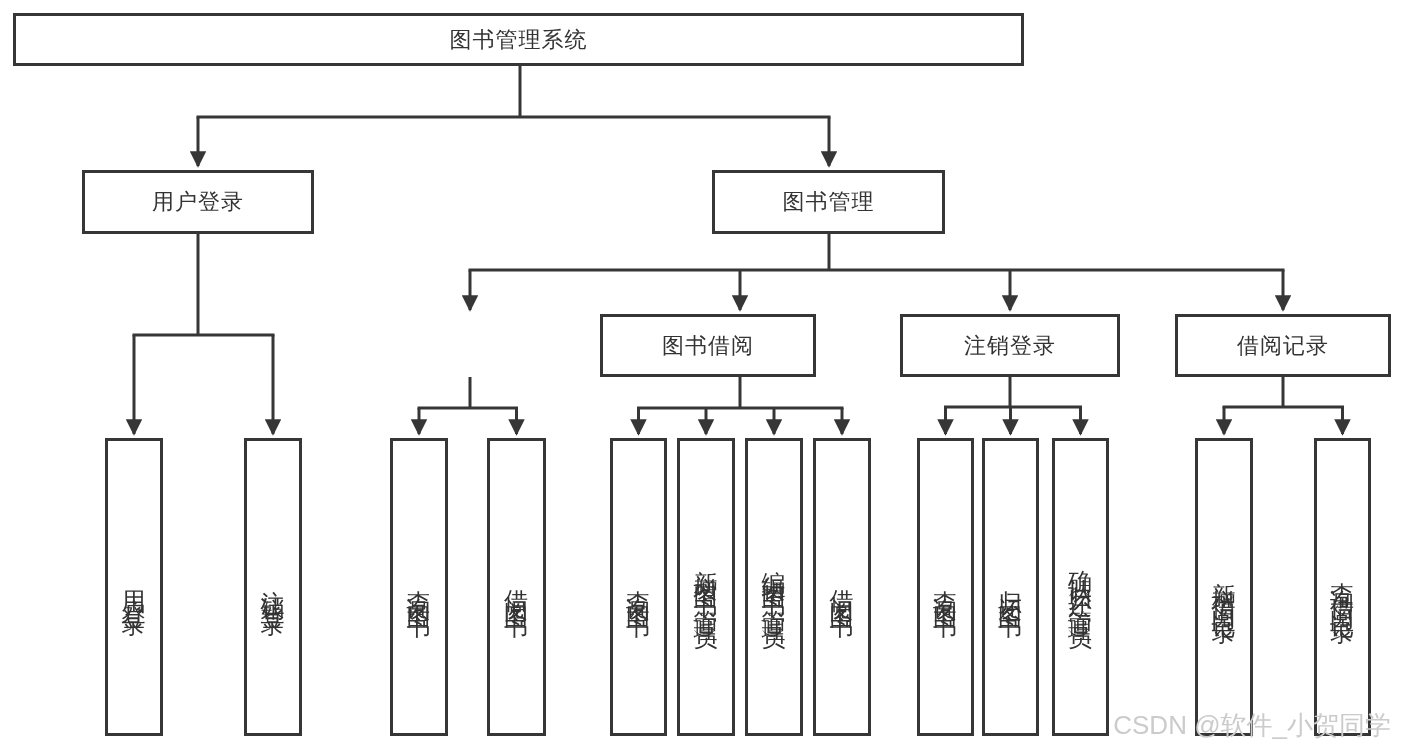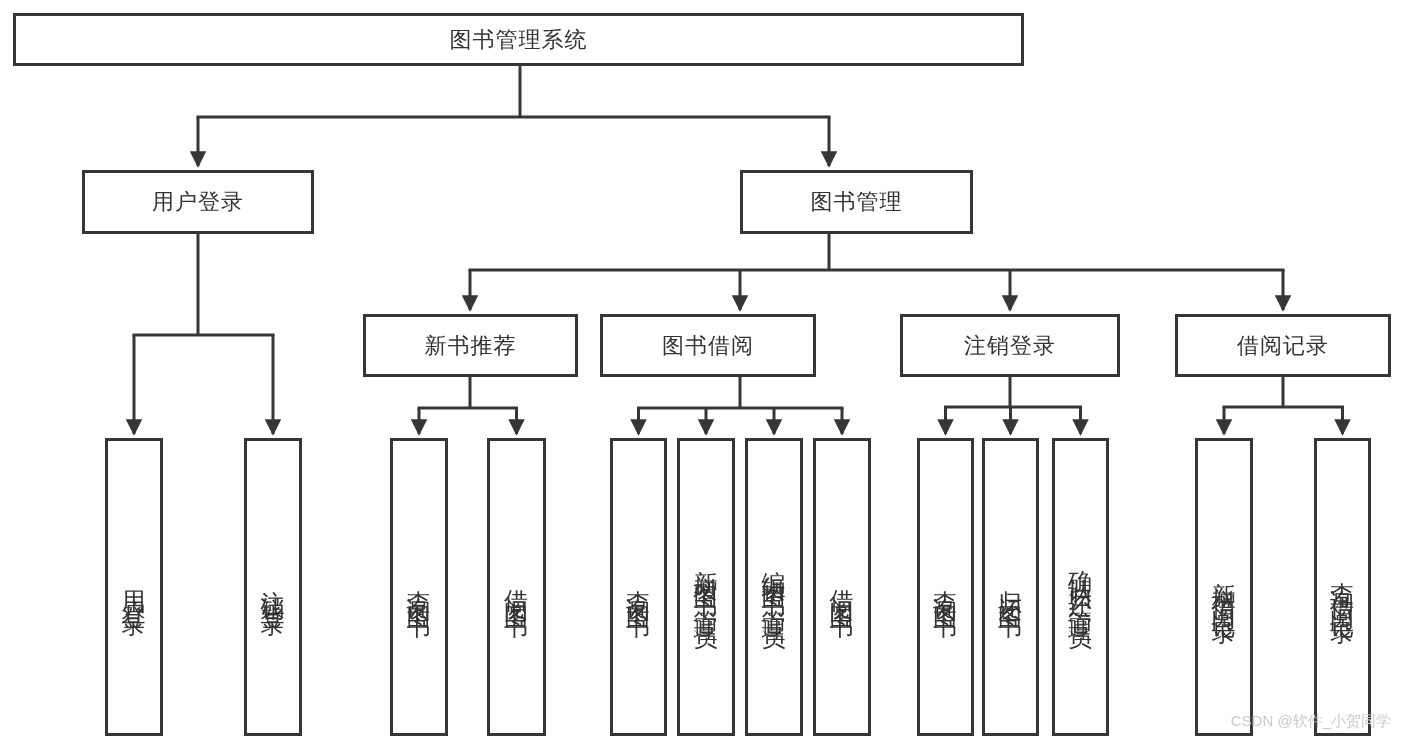--- a/index.html
+++ b/index.html
@@ -30,22 +30,22 @@
     writing-mode:vertical-rl;
     text-orientation:mixed;
     font-size:24px;
     letter-spacing:8px;
     line-height:1.05;
     white-space:nowrap;
   }
   .watermark{
     position:absolute;
     right:14px;
-    bottom:16px;
-    font-size:15px;
+    bottom:4px;
+    font-size:26px;
     color:#cbcbcb;
     white-space:nowrap;
   }
 </style>
 </head>
 <body>
 
 <div class="canvas">
 
   <svg class="connectors" viewBox="0 0 1405 747" xmlns="http://www.w3.org/2000/svg">
@@ -98,27 +98,24 @@
     </g>
   </svg>
 
   <div class="node hbox" style="left:13px;top:13px;width:1011px;height:53px;text-align:right;">
     <span class="label">图书管理系统</span>
   </div>
 
   <div class="node hbox" style="left:82px;top:170px;width:232px;height:64px;">
     <span class="label">用户登录</span>
   </div>
-  <div class="node hbox" style="left:712px;top:170px;width:233px;height:64px;margin-left:28px;">
+  <div class="node hbox" style="left:712px;top:170px;width:233px;height:64px;">
     <span class="label">图书管理</span>
   </div>
 
-  <div class="node hbox" style="left:363px;top:314px;width:215px;height:63px;">
-    <span class="label">新书推荐</span>
-  </div>
   <div class="node hbox" style="left:600px;top:314px;width:216px;height:63px;">
     <span class="label">图书借阅</span>
   </div>
   <div class="node hbox" style="left:900px;top:314px;width:220px;height:63px;">
     <span class="label">注销登录</span>
   </div>
   <div class="node hbox" style="left:1175px;top:314px;width:216px;height:63px;">
     <span class="label">借阅记录</span>
   </div>
 

